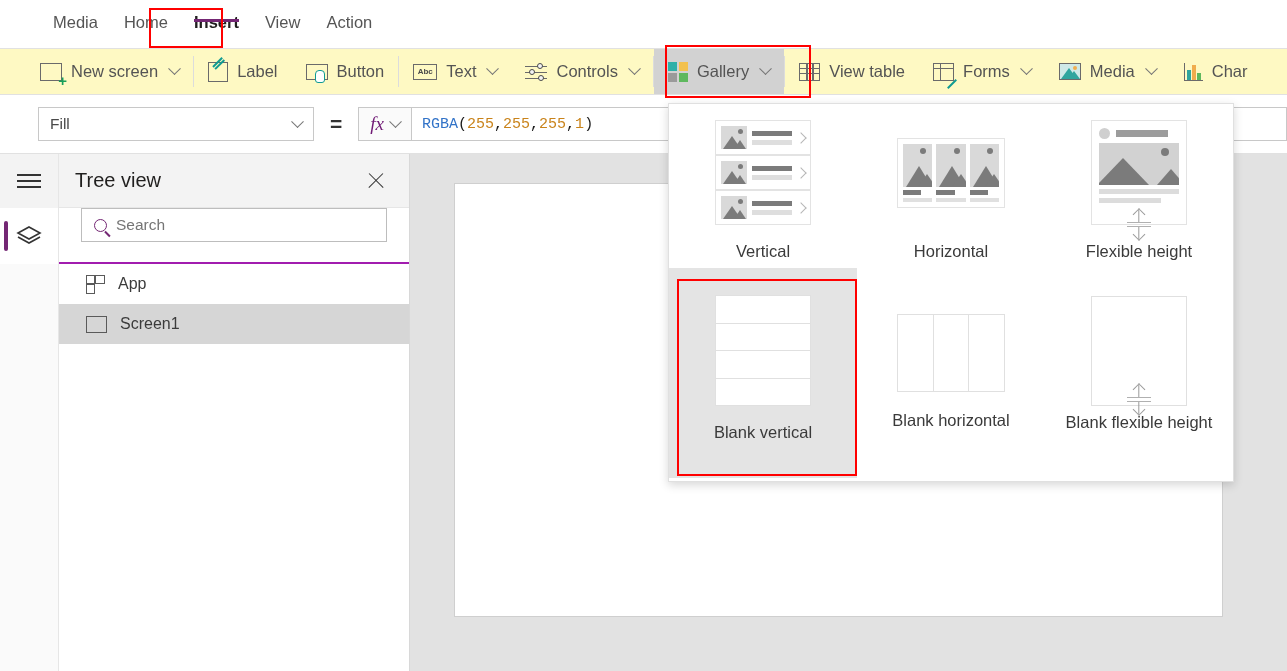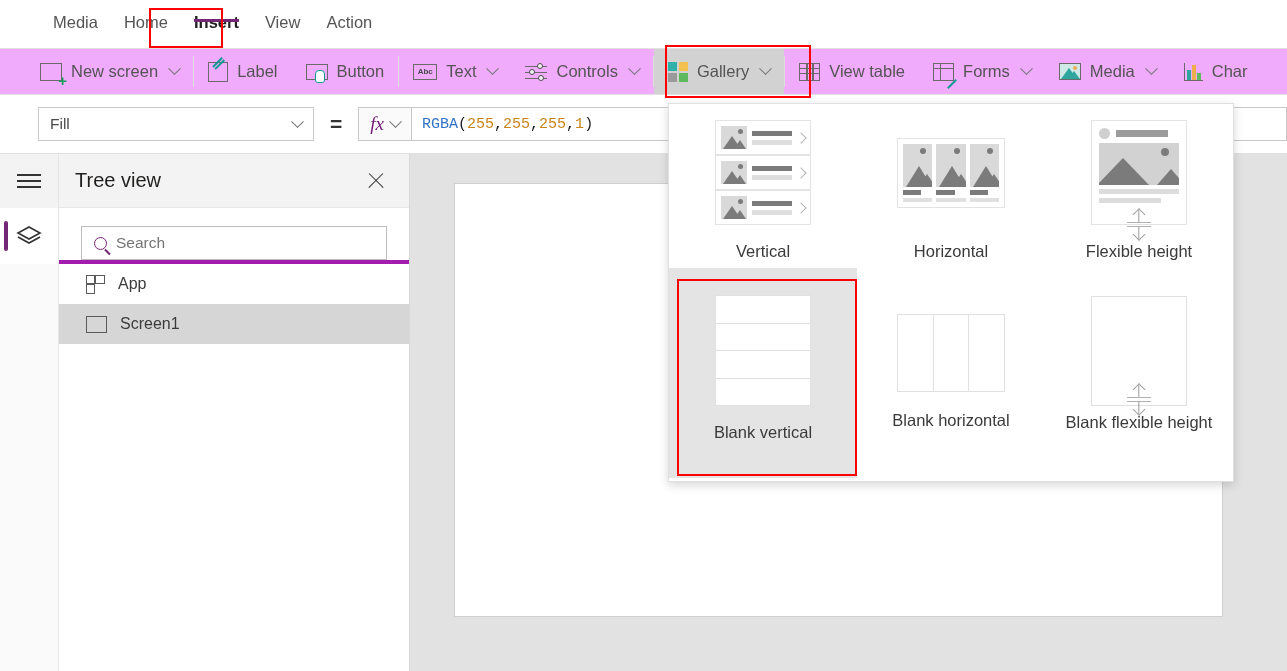--- a/index.html
+++ b/index.html
@@ -28,21 +28,21 @@
     background:#742774;
   }
   .redbox {
     position:absolute; border:2px solid #ff0000; pointer-events:none;
   }
   #redbox-insert { left:149px; top:8px; width:74px; height:40px; }
 
   
   .ribbon {
     position:absolute; left:0; top:49px; width:1287px; height:46px;
-    background:#f0abfc; border-bottom:1px solid #e1e1e1;
+    background:#fef9c3; border-bottom:1px solid #e1e1e1;
     display:flex; align-items:stretch;
   }
   .rb {
     display:flex; align-items:center; gap:9px;
     padding:0 14px; cursor:pointer; position:relative;
     font-size:16.5px; color:#545454; white-space:nowrap;
   }
   .rb.first { margin-left:26px; }
   .rb.sel { background:#d2d2d2; }
   .rb-sep { width:1px; background:#dcdcdc; margin:7px 0; flex:0 0 1px; }
@@ -128,22 +128,22 @@
 
   
   .treepanel { position:absolute; left:59px; top:154px; width:351px; height:517px;
                background:#ffffff; border-right:1px solid #d8d8d8; }
   .tree-head { height:54px; background:#f3f3f3; display:flex; align-items:center;
                justify-content:space-between; padding:0 22px 0 16px; border-bottom:1px solid #e6e6e6; }
   .tree-title { font-size:20px; color:#201f1e; }
   .xbtn { width:22px; height:22px; position:relative; cursor:pointer; }
   .xbtn i { position:absolute; left:1px; top:10px; width:20px; height:1.4px; background:#333; }
   .xbtn i:nth-child(1){ transform:rotate(45deg); } .xbtn i:nth-child(2){ transform:rotate(-45deg); }
-  .search-wrap { height:56px; display:flex; align-items:flex-end; padding:0 22px;
-                 border-bottom:4px solid #a21caf; }
+  .search-wrap { height:56px; display:flex; align-items:flex-start; padding:0 22px;
+                 border-bottom:2px solid #a21caf; }
   .search-box { flex:1; height:34px; border:1px solid #bdbdbd; background:#fff;
                 display:flex; align-items:center; gap:9px; padding:0 12px; }
   .mag { width:13px; height:13px; border:1.8px solid #742774; border-radius:50%;
          position:relative; flex:0 0 auto; }
   .mag:after { content:""; position:absolute; right:-5px; bottom:-4px; width:7px; height:1.8px;
          background:#742774; transform:rotate(45deg); }
   .search-input { border:none; outline:none; font-size:15.5px; color:#6b6b6b;
          font-family:"Liberation Sans", sans-serif; width:100%; background:transparent; }
   .tree-row { height:40px; display:flex; align-items:center; gap:13px; padding-left:27px;
               font-size:16px; color:#3b3b3b; cursor:pointer; }

